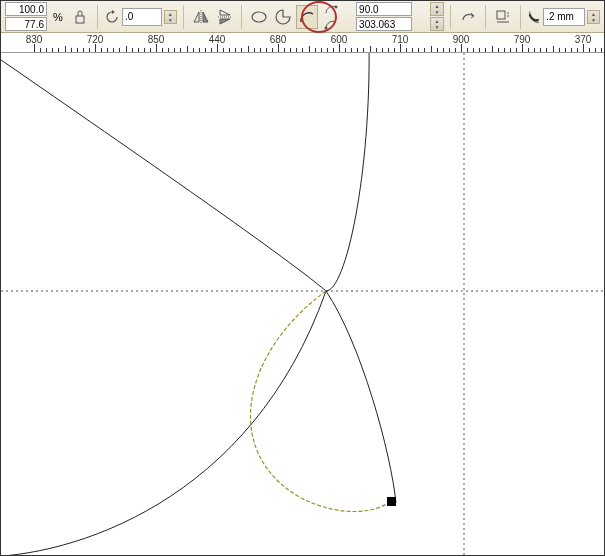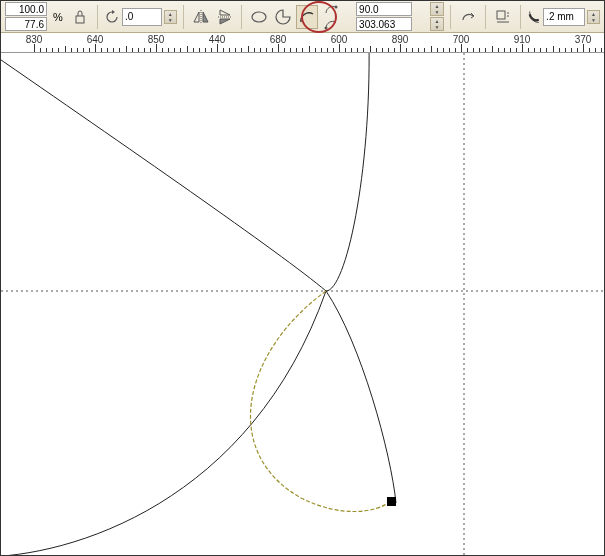--- a/index.html
+++ b/index.html
@@ -159,21 +159,21 @@
     <div class="ruler-tick" style="left: 33px; height: 8px;"></div>
     <div class="ruler-tick" style="left: 39.1px; height: 4px;"></div>
     <div class="ruler-tick" style="left: 45.2px; height: 4px;"></div>
     <div class="ruler-tick" style="left: 51.3px; height: 4px;"></div>
     <div class="ruler-tick" style="left: 57.4px; height: 4px;"></div>
     <div class="ruler-tick" style="left: 63.5px; height: 6px;"></div>
     <div class="ruler-tick" style="left: 69.6px; height: 4px;"></div>
     <div class="ruler-tick" style="left: 75.7px; height: 4px;"></div>
     <div class="ruler-tick" style="left: 81.8px; height: 4px;"></div>
     <div class="ruler-tick" style="left: 87.9px; height: 4px;"></div>
-    <div class="ruler-label" style="left: 94px;">640</div>
+    <div class="ruler-label" style="left: 94px;">720</div>
     <div class="ruler-tick" style="left: 94px; height: 8px;"></div>
     <div class="ruler-tick" style="left: 100.1px; height: 4px;"></div>
     <div class="ruler-tick" style="left: 106.2px; height: 4px;"></div>
     <div class="ruler-tick" style="left: 112.3px; height: 4px;"></div>
     <div class="ruler-tick" style="left: 118.4px; height: 4px;"></div>
     <div class="ruler-tick" style="left: 124.5px; height: 6px;"></div>
     <div class="ruler-tick" style="left: 130.6px; height: 4px;"></div>
     <div class="ruler-tick" style="left: 136.7px; height: 4px;"></div>
     <div class="ruler-tick" style="left: 142.8px; height: 4px;"></div>
     <div class="ruler-tick" style="left: 148.9px; height: 4px;"></div>
@@ -214,43 +214,43 @@
     <div class="ruler-tick" style="left: 338px; height: 8px;"></div>
     <div class="ruler-tick" style="left: 344.1px; height: 4px;"></div>
     <div class="ruler-tick" style="left: 350.2px; height: 4px;"></div>
     <div class="ruler-tick" style="left: 356.3px; height: 4px;"></div>
     <div class="ruler-tick" style="left: 362.4px; height: 4px;"></div>
     <div class="ruler-tick" style="left: 368.5px; height: 6px;"></div>
     <div class="ruler-tick" style="left: 374.6px; height: 4px;"></div>
     <div class="ruler-tick" style="left: 380.7px; height: 4px;"></div>
     <div class="ruler-tick" style="left: 386.8px; height: 4px;"></div>
     <div class="ruler-tick" style="left: 392.9px; height: 4px;"></div>
-    <div class="ruler-label" style="left: 399px;">890</div>
+    <div class="ruler-label" style="left: 399px;">710</div>
     <div class="ruler-tick" style="left: 399px; height: 8px;"></div>
     <div class="ruler-tick" style="left: 405.1px; height: 4px;"></div>
     <div class="ruler-tick" style="left: 411.2px; height: 4px;"></div>
     <div class="ruler-tick" style="left: 417.3px; height: 4px;"></div>
     <div class="ruler-tick" style="left: 423.4px; height: 4px;"></div>
     <div class="ruler-tick" style="left: 429.5px; height: 6px;"></div>
     <div class="ruler-tick" style="left: 435.6px; height: 4px;"></div>
     <div class="ruler-tick" style="left: 441.7px; height: 4px;"></div>
     <div class="ruler-tick" style="left: 447.8px; height: 4px;"></div>
     <div class="ruler-tick" style="left: 453.9px; height: 4px;"></div>
-    <div class="ruler-label" style="left: 460px;">700</div>
+    <div class="ruler-label" style="left: 460px;">900</div>
     <div class="ruler-tick" style="left: 460px; height: 8px;"></div>
     <div class="ruler-tick" style="left: 466.1px; height: 4px;"></div>
     <div class="ruler-tick" style="left: 472.2px; height: 4px;"></div>
     <div class="ruler-tick" style="left: 478.3px; height: 4px;"></div>
     <div class="ruler-tick" style="left: 484.4px; height: 4px;"></div>
     <div class="ruler-tick" style="left: 490.5px; height: 6px;"></div>
     <div class="ruler-tick" style="left: 496.6px; height: 4px;"></div>
     <div class="ruler-tick" style="left: 502.7px; height: 4px;"></div>
     <div class="ruler-tick" style="left: 508.8px; height: 4px;"></div>
     <div class="ruler-tick" style="left: 514.9px; height: 4px;"></div>
-    <div class="ruler-label" style="left: 521px;">910</div>
+    <div class="ruler-label" style="left: 521px;">790</div>
     <div class="ruler-tick" style="left: 521px; height: 8px;"></div>
     <div class="ruler-tick" style="left: 527.1px; height: 4px;"></div>
     <div class="ruler-tick" style="left: 533.2px; height: 4px;"></div>
     <div class="ruler-tick" style="left: 539.3px; height: 4px;"></div>
     <div class="ruler-tick" style="left: 545.4px; height: 4px;"></div>
     <div class="ruler-tick" style="left: 551.5px; height: 6px;"></div>
     <div class="ruler-tick" style="left: 557.6px; height: 4px;"></div>
     <div class="ruler-tick" style="left: 563.7px; height: 4px;"></div>
     <div class="ruler-tick" style="left: 569.8px; height: 4px;"></div>
     <div class="ruler-tick" style="left: 575.9px; height: 4px;"></div>

